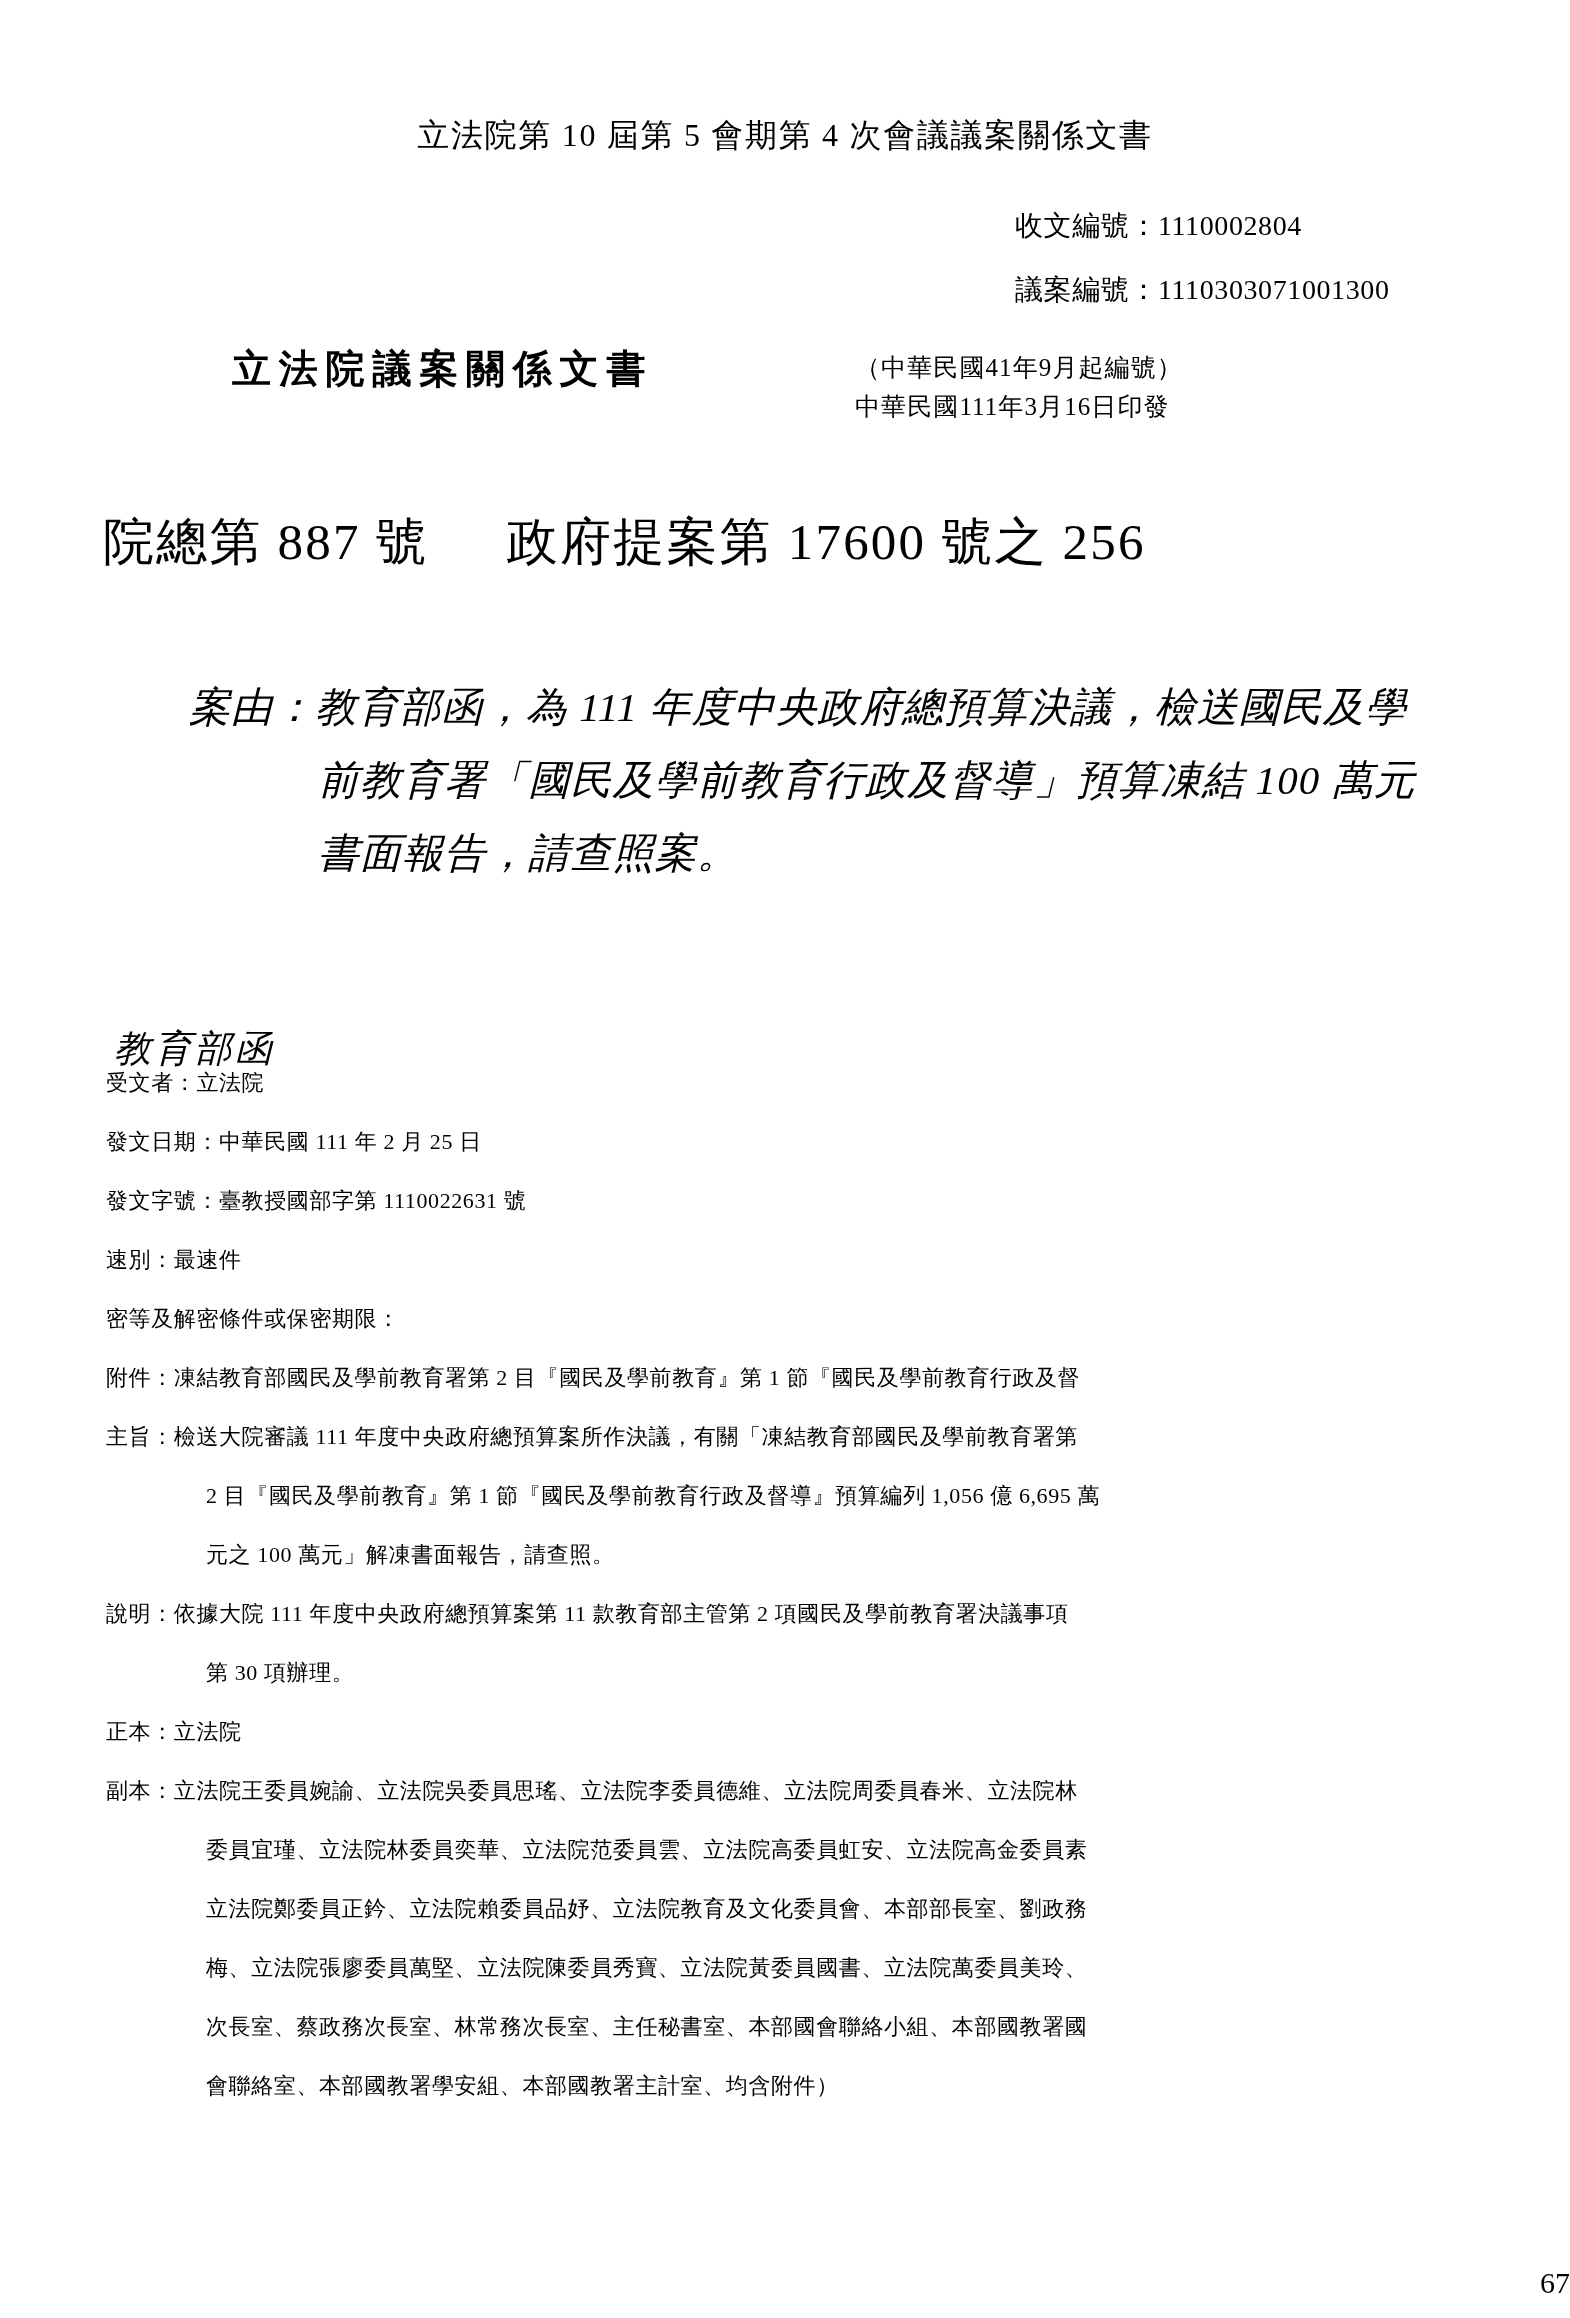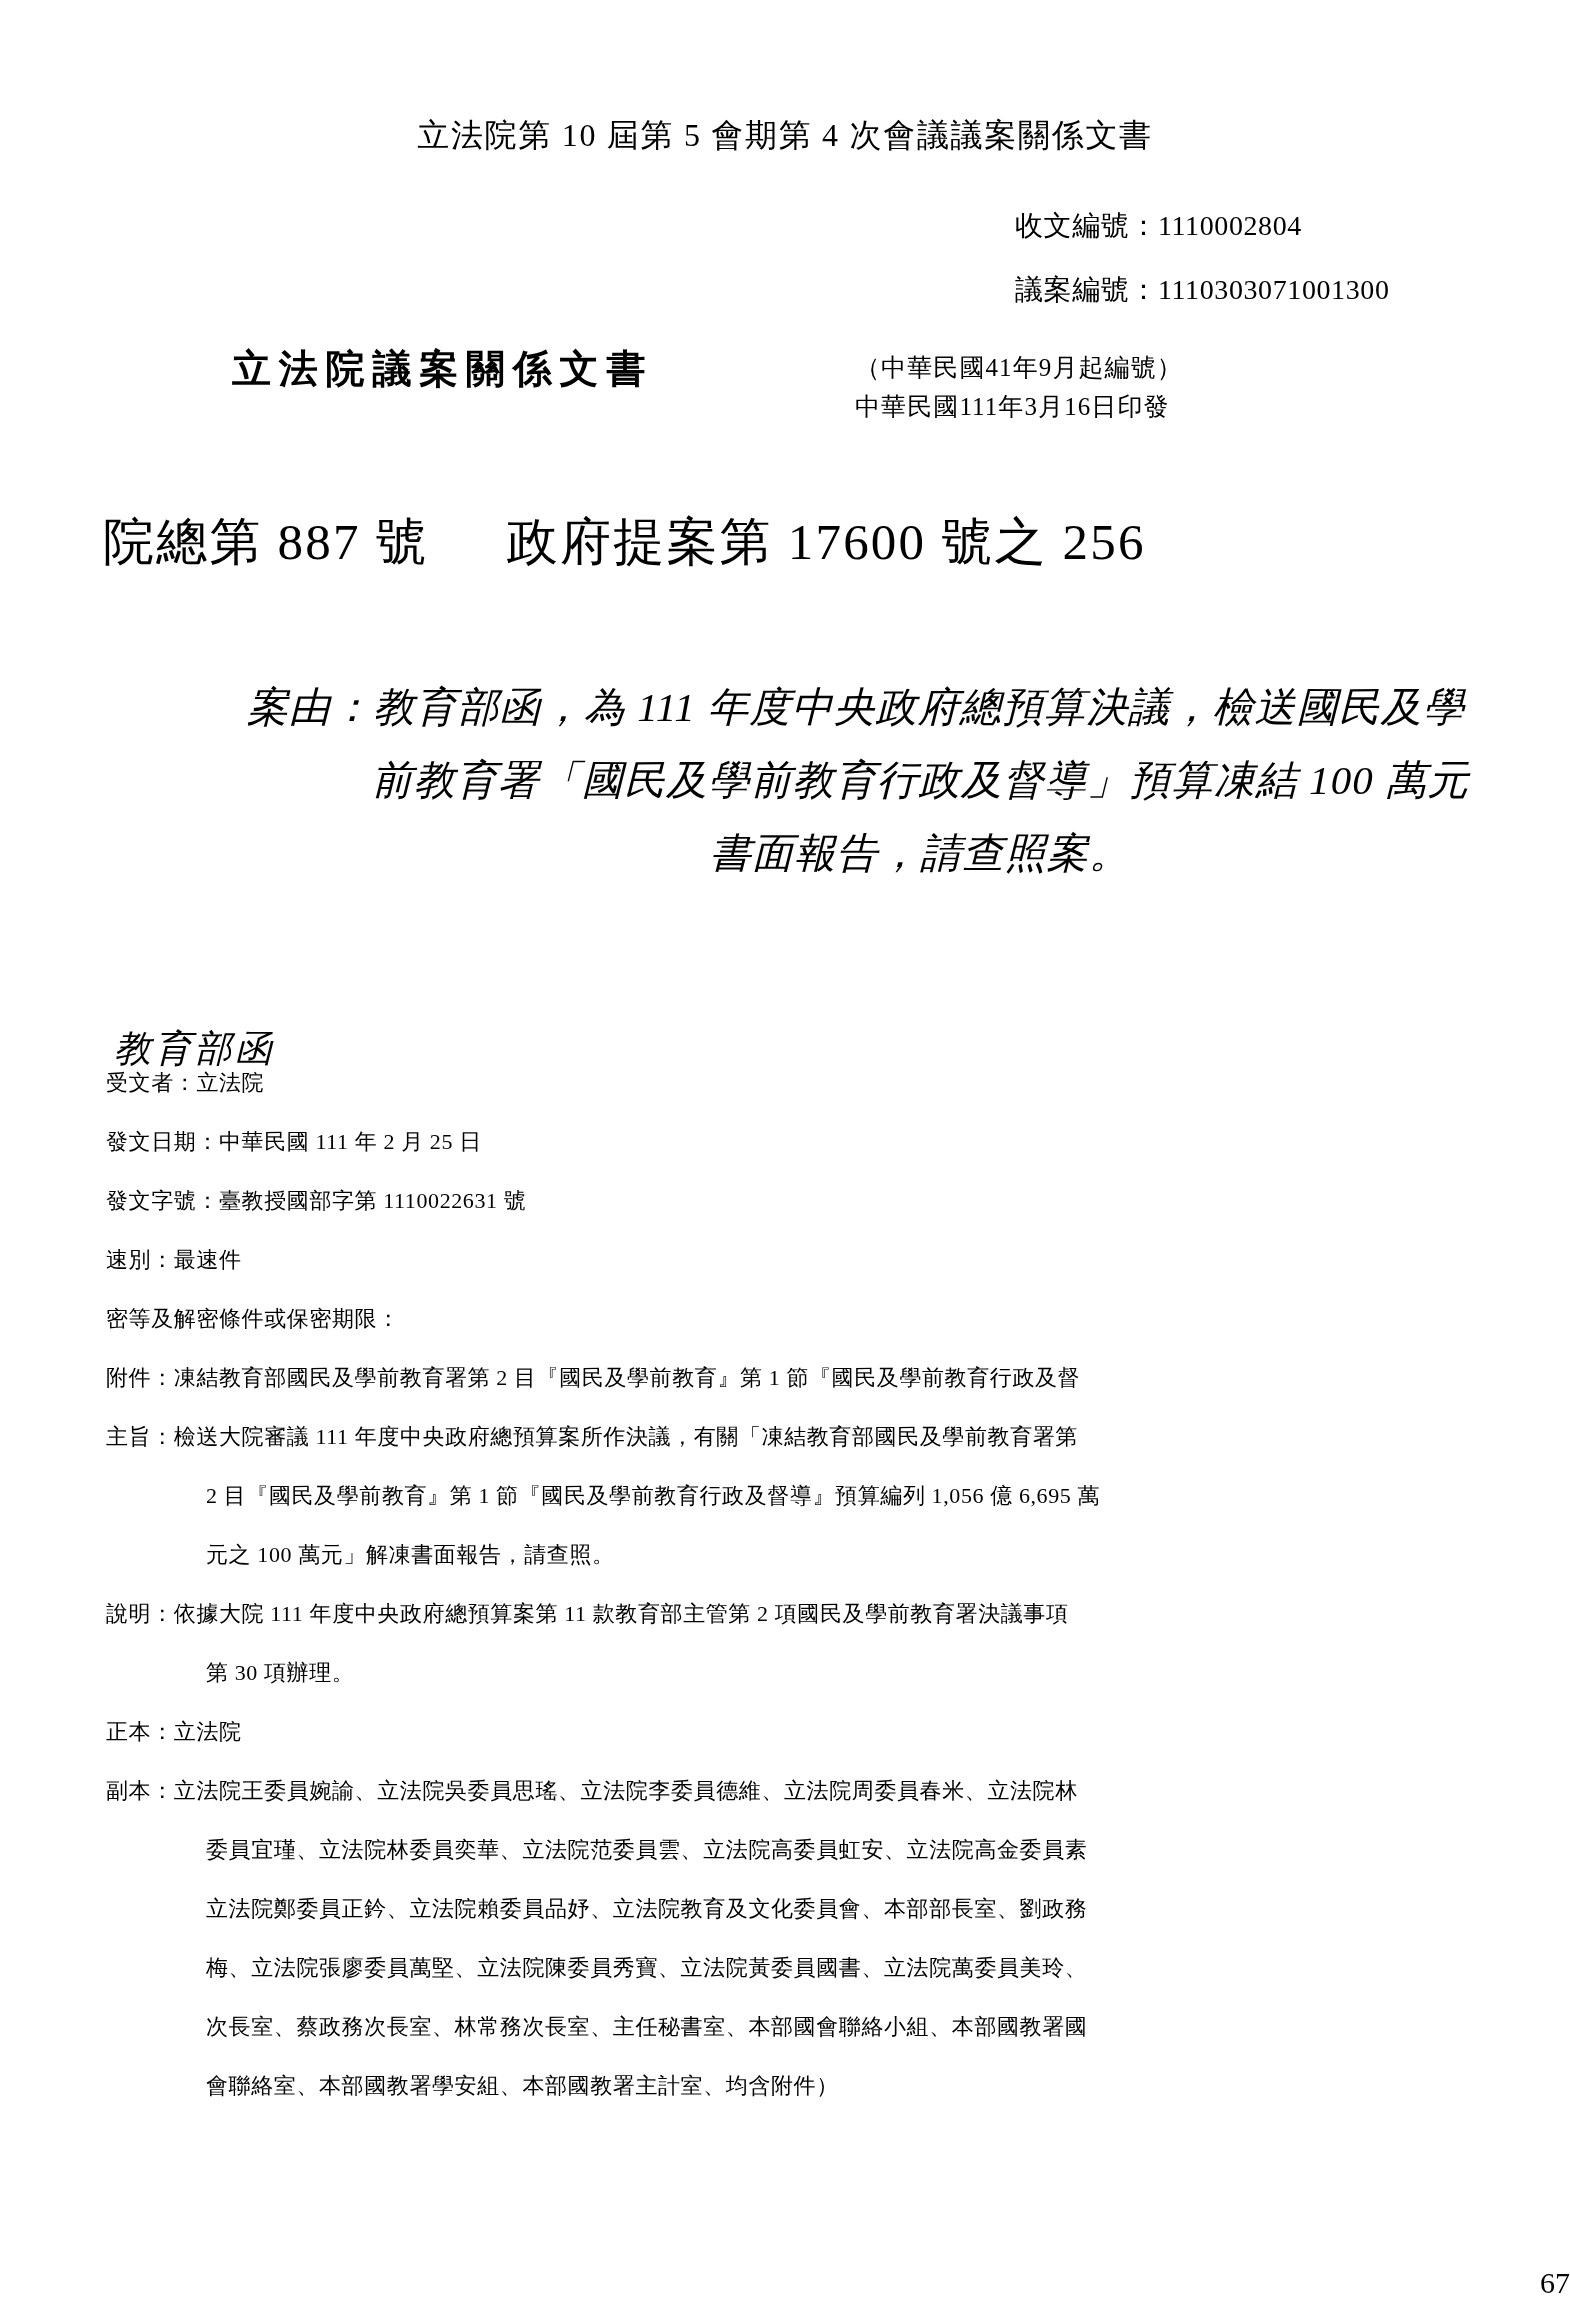--- a/index.html
+++ b/index.html
@@ -65,21 +65,20 @@
 
   
   .case-summary {
     position: absolute;
     top: 639px; left: 189px;
     width: 1334px;
     font-size: 41px;
     line-height: 73px;
     letter-spacing: 1.1px;
     font-style: italic;
-    text-align: center;
   }
   .case-summary .cont { margin-left: 129px; }
 
   
   .letter-heading {
     position: absolute;
     top: 992px; left: 114px;
     font-size: 37px;
     letter-spacing: 3.3px;
     font-style: italic;

